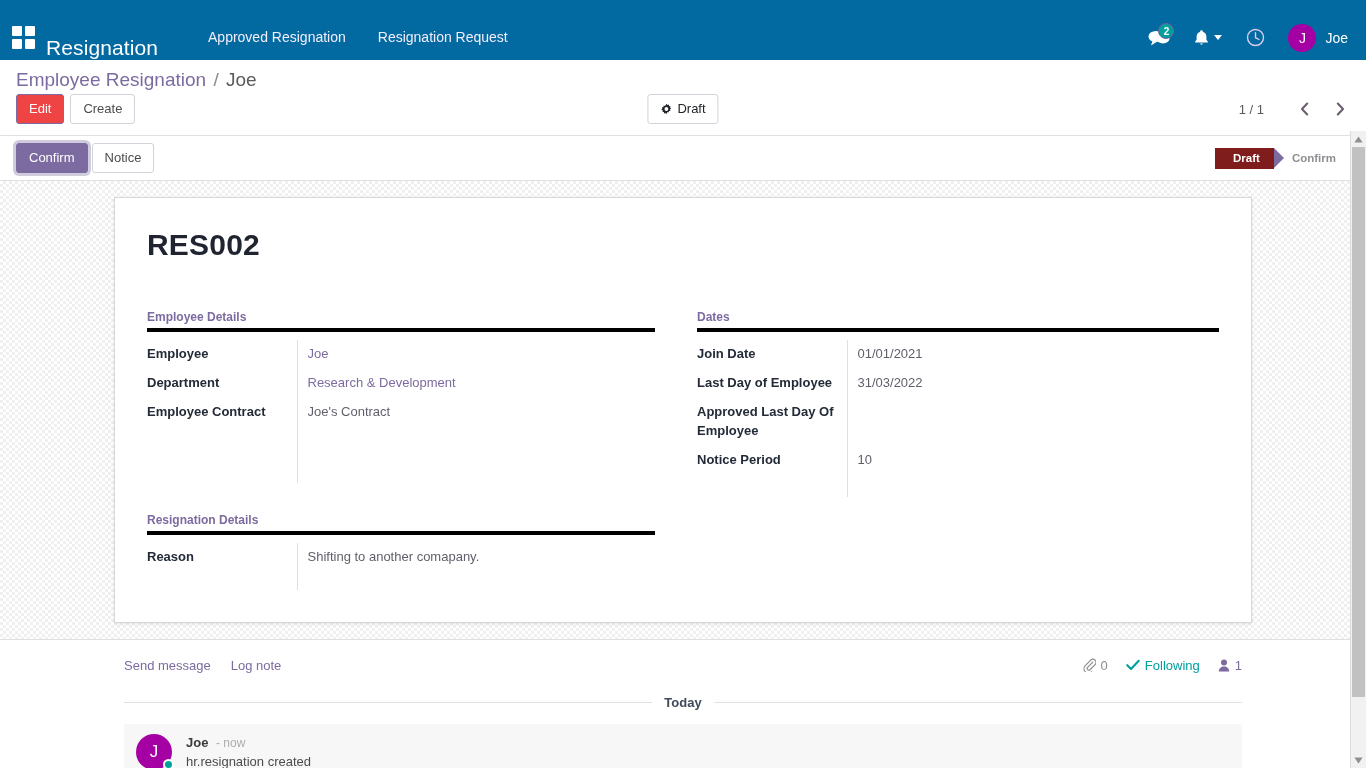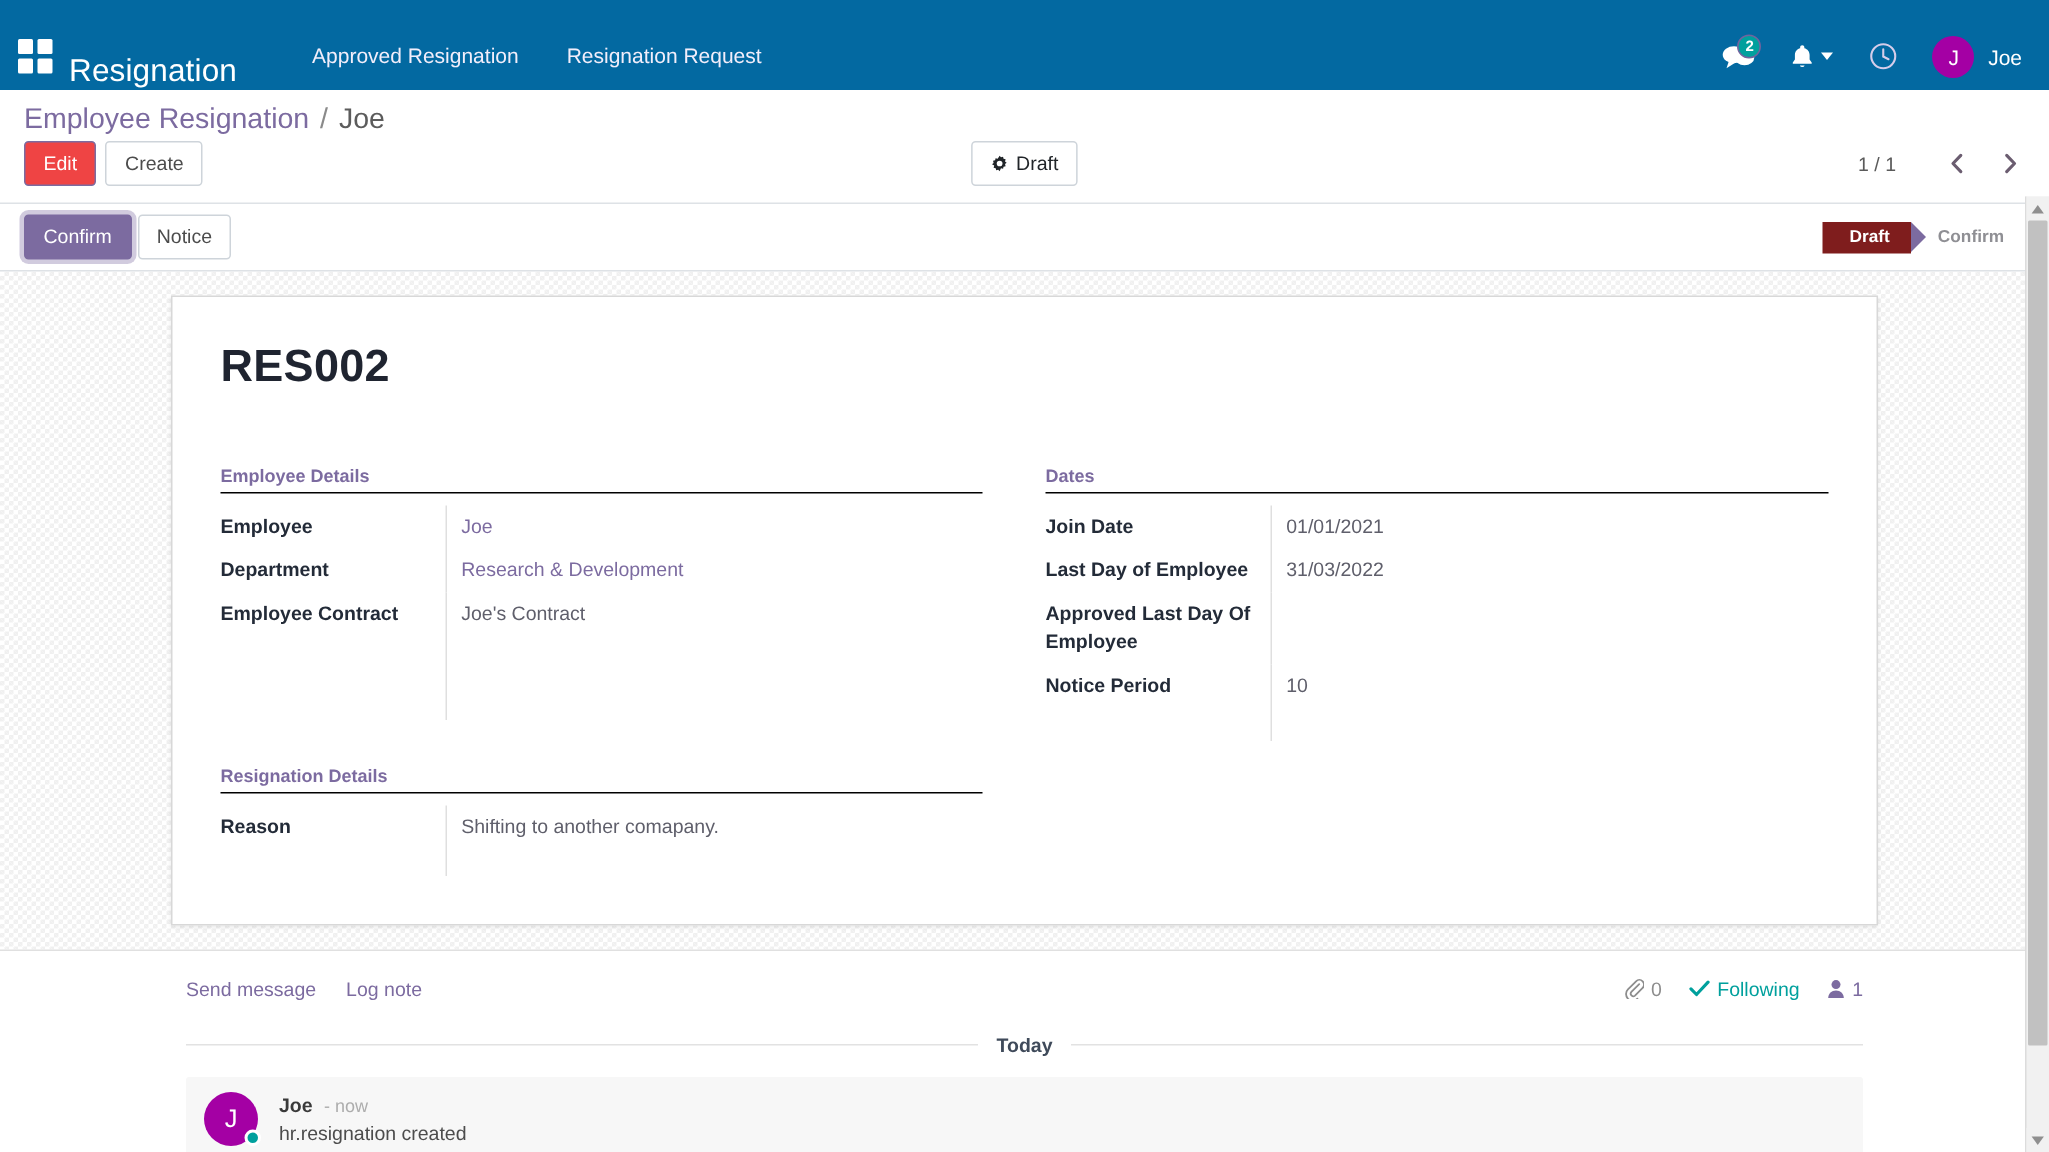--- a/index.html
+++ b/index.html
@@ -250,21 +250,21 @@
     gap: 0;
   }
   .form-col { width: 50%; padding-right: 28px; }
   .form-col.right { padding-left: 14px; padding-right: 0; }
 
   .group-title {
     color: #7c6ba0;
     font-size: 12px;
     font-weight: bold;
     padding-bottom: 4px;
-    border-bottom: 1px solid #000000;
+    border-bottom: 4px solid #000000;
     margin-bottom: 8px;
   }
   .field-table { width: 100%; border-collapse: collapse; }
   .field-row > td { vertical-align: top; padding: 5px 0; }
   .field-label {
     width: 150px;
     font-weight: bold;
     color: #232b38;
     font-size: 13px;
     padding-right: 10px !important;

